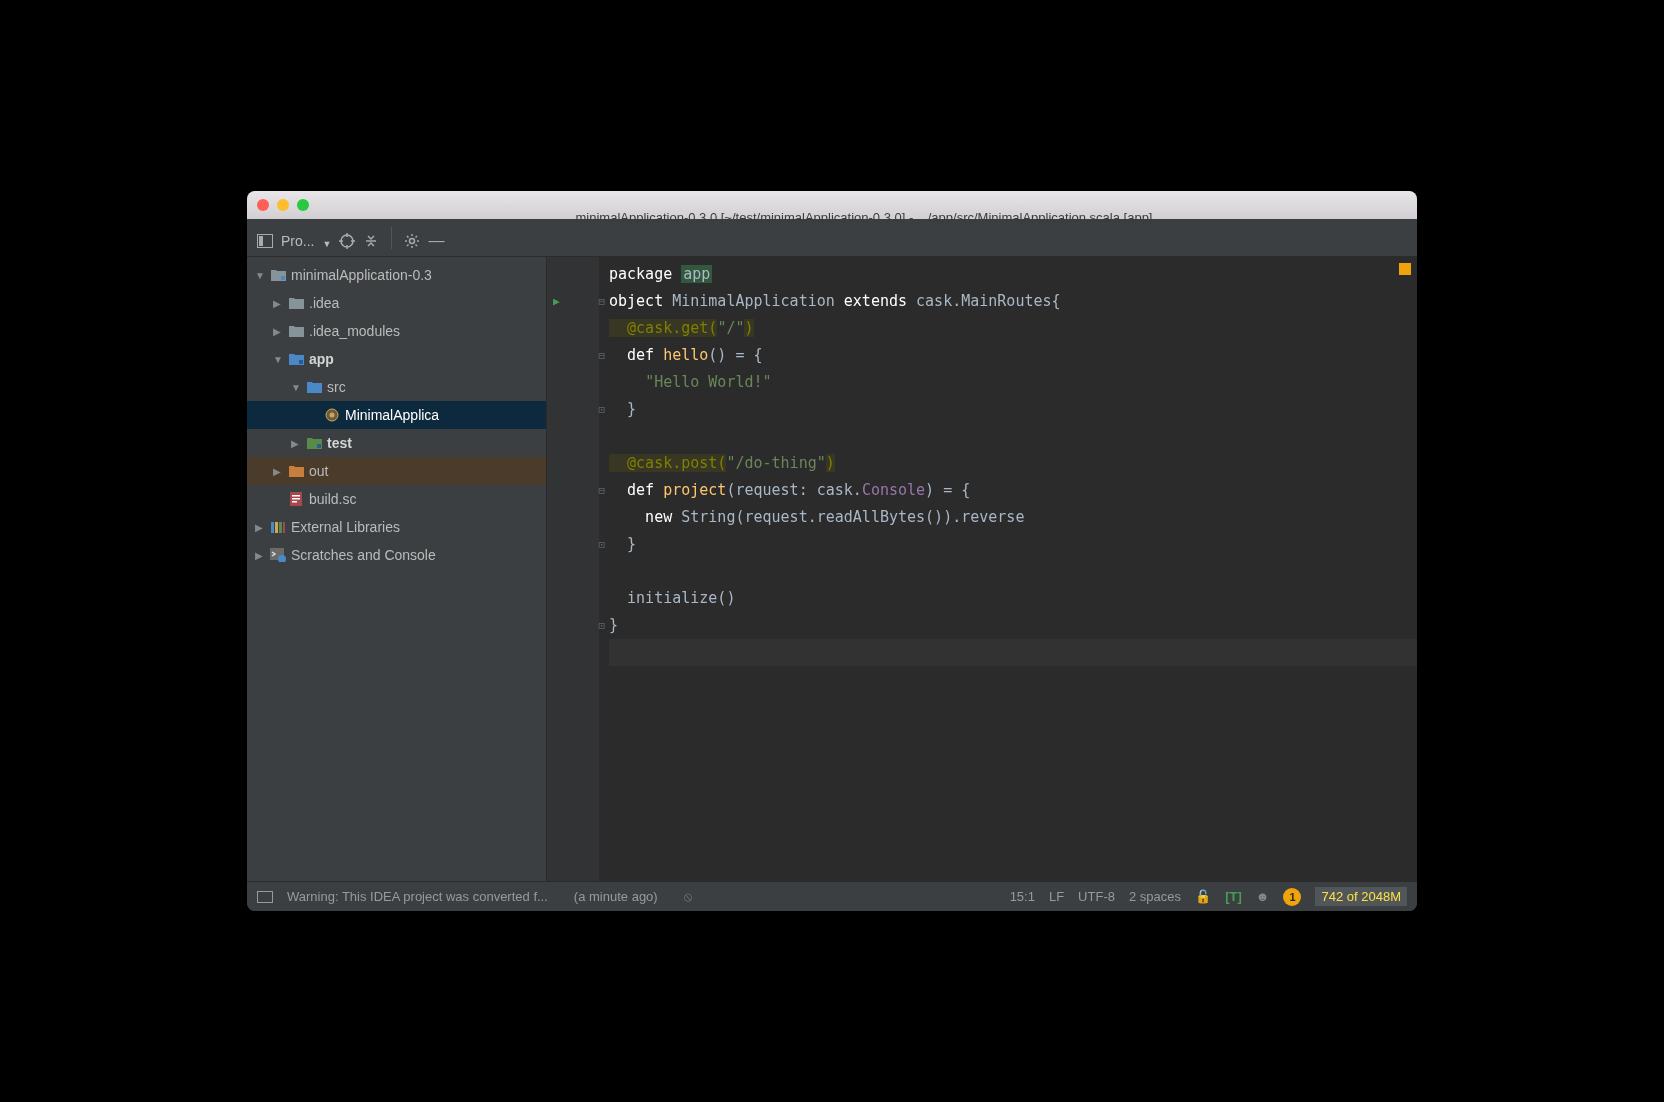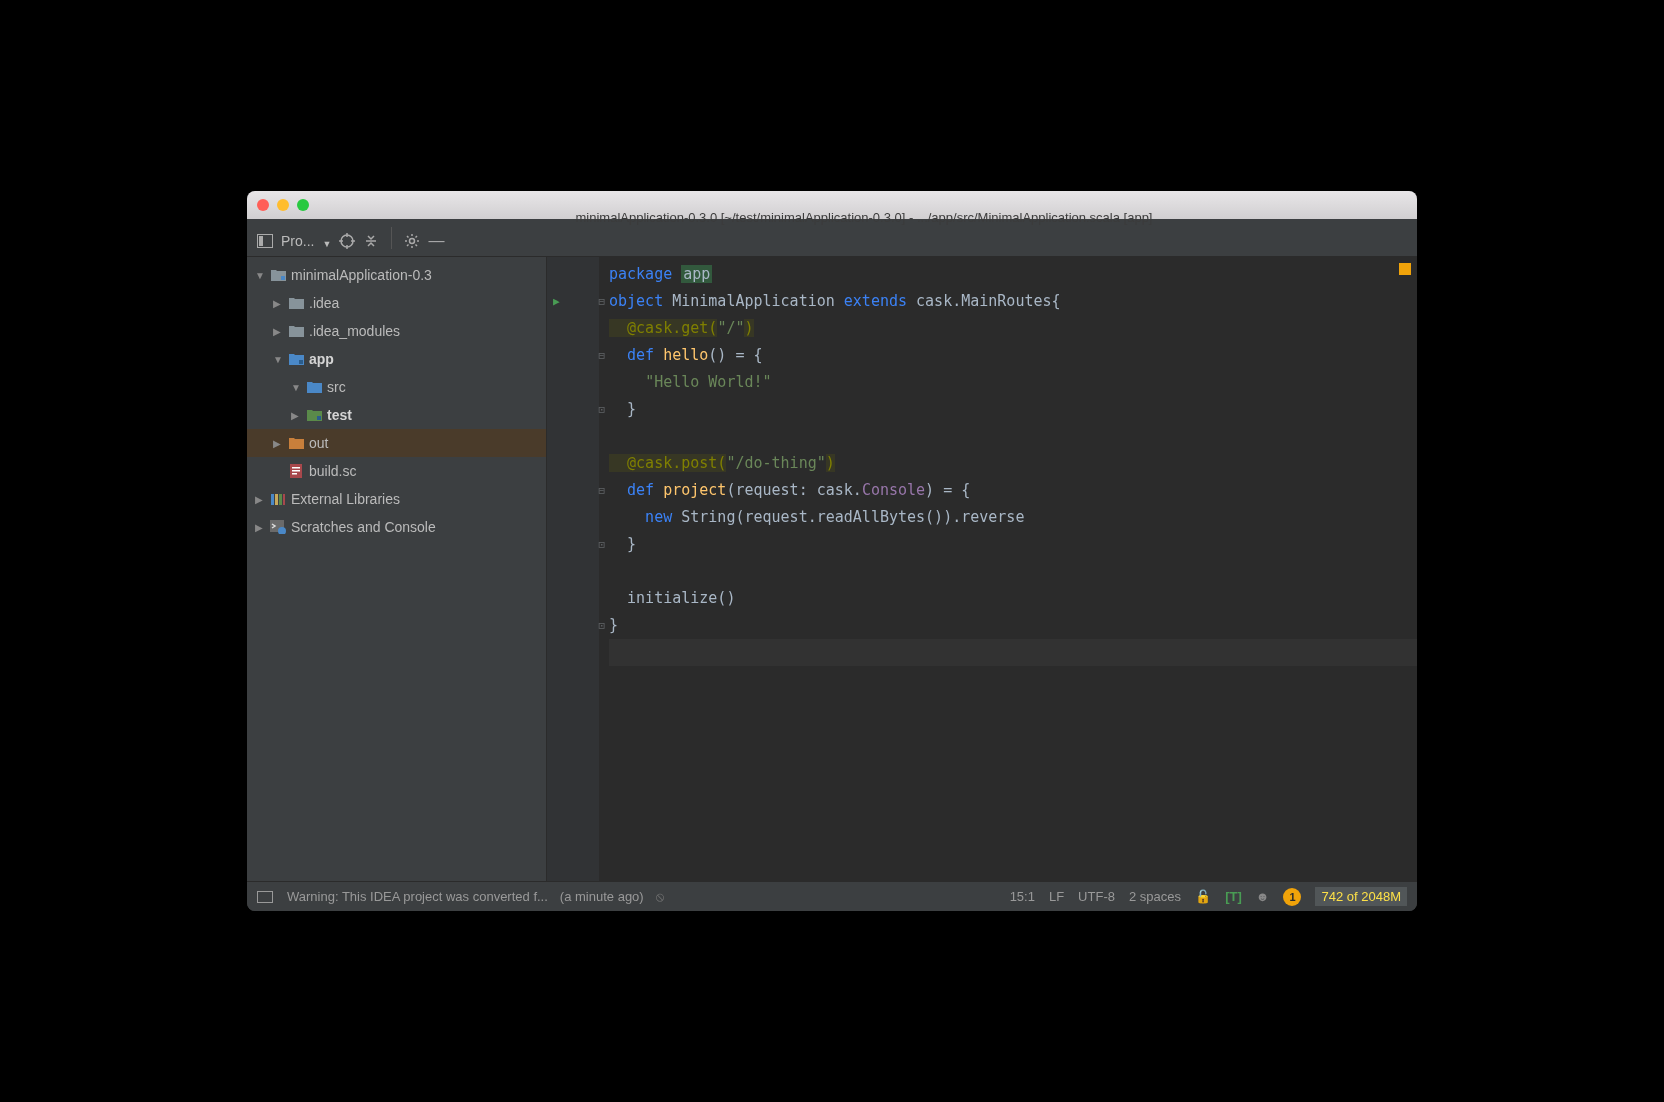--- a/index.html
+++ b/index.html
@@ -104,40 +104,40 @@
     .gutter {
       width:52px; background:#313335;
       display:flex; flex-direction:column;
       padding-top:4px;
       color:#606366; text-align:right;
     }
     .gutter-line { height:27px; display:flex; align-items:center; justify-content:flex-end; padding-right:10px; position:relative; }
     .run-icon { position:absolute; left:6px; color:#499c54; font-size:11px; }
     .fold-icon { position:absolute; right:-6px; color:#606366; font-size:11px; }
     .code { flex:1; padding:4px 0 0 10px; white-space:pre; }
-    .kw-orange { color:#3b82f6; }
+    .kw-orange { color:#ffffff; }
     .kw-yellow { color:#ffc66d; }
     .kw-green { color:#6a8759; }
     .kw-olive { color:#808000; background:rgba(128,128,0,0.15); }
     .kw-purple { color:#9876aa; }
     .code-pkg { background:#32593d; padding:0 2px; }
     .cursor-line { background:#323232; display:inline-block; width:100%; }
     .yellow-marker {
       position:absolute; top:6px; right:6px;
       width:12px; height:12px; background:#f0a30a;
     }
     
     .statusbar {
       height:30px; background:#3c3f41;
       border-top:1px solid #2b2b2b;
       display:flex; align-items:center;
       font-size:13px; color:#999;
       padding:0 10px; gap:14px;
     }
-    .status-left { display:flex; align-items:center; gap:12px; flex:1; }
+    .status-left { display:flex; align-items:center; gap:26px; flex:1; }
     .status-right { display:flex; align-items:center; gap:14px; }
     .status-badge { width:18px; height:18px; border-radius:50%; background:#f0a30a; color:#2b2b2b; display:flex; align-items:center; justify-content:center; font-size:11px; font-weight:bold; }
     .status-t { color:#499c54; font-weight:bold; }
     .mem-bar { background:#515658; padding:2px 6px; color:#fde047; }
     .frame-icon { width:16px; height:12px; border:1.5px solid #999; display:inline-block; }
     
     svg { display:block; }
   </style>
 </head>
 <body>
@@ -243,20 +243,30 @@
         </div>
         <div class="tree-row indent2">
           <span class="arrow">▼</span>
           <span class="node-icon folder-blue">
               <svg width="15" height="12" viewBox="0 0 15 12">
                 <path d="M0 1 L5 1 L6 2 L15 2 L15 12 L0 12 Z" fill="#4a88c7"></path>
               </svg>
             </span>
           <span>src</span>
         </div>
+        <div class="tree-row indent3 selected">
+          <span class="arrow"></span>
+          <span class="node-icon">
+              <svg width="14" height="14" viewBox="0 0 14 14">
+                <circle cx="7" cy="7" r="6" fill="#6e5b3b" stroke="#c9a85c"></circle>
+                <circle cx="7" cy="7" r="2.5" fill="#c9a85c"></circle>
+              </svg>
+            </span>
+          <span>MinimalApplica</span>
+        </div>
         <div class="tree-row indent2">
           <span class="arrow">▶</span>
           <span class="node-icon folder-green">
               <svg width="15" height="12" viewBox="0 0 15 12">
                 <path d="M0 1 L5 1 L6 2 L15 2 L15 12 L0 12 Z" fill="#5a8a4a"></path>
                 <rect x="10" y="7" width="4" height="4" fill="#2b5d8c"></rect>
               </svg>
             </span>
           <span class="bold">test</span>
         </div>

